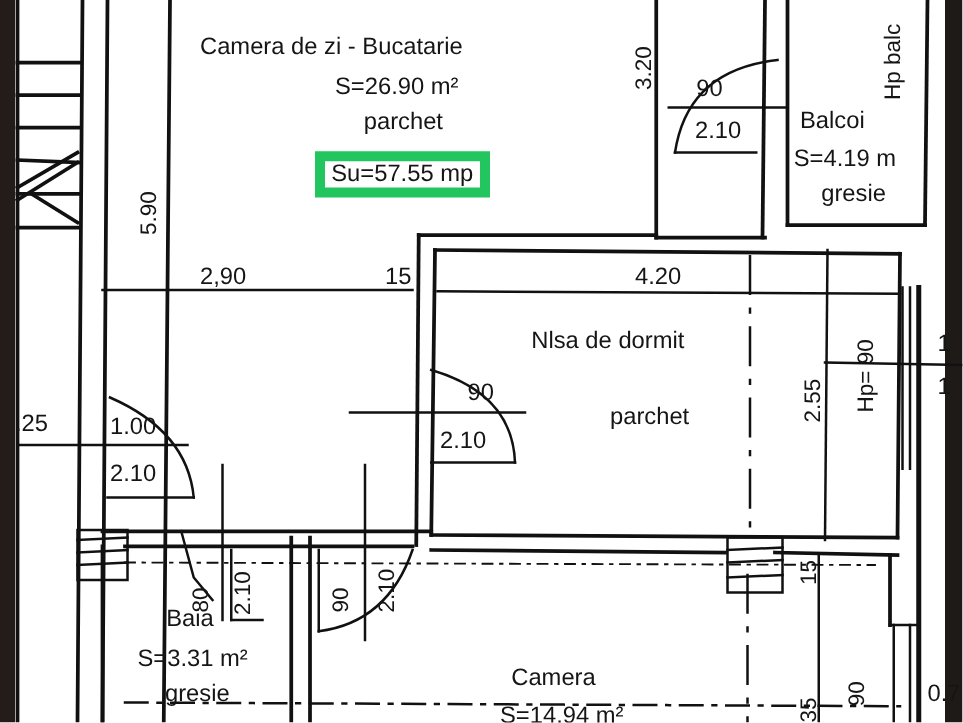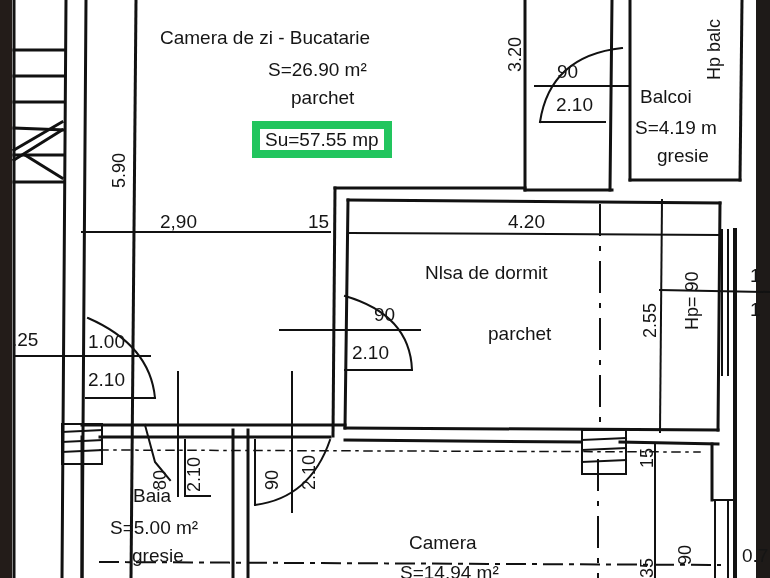--- a/index.html
+++ b/index.html
@@ -125,21 +125,21 @@
 
   <div class="t room-name" style="left:640px;top:87px;">Balcoi</div>
   <div class="t area" style="left:635px;top:118px;">S=4.19 m</div>
   <div class="t floor" style="left:657px;top:146px;">gresie</div>
   <div class="t dim-s rot" style="left:705px;top:80px;">Hp balc</div>
 
   <div class="t room-name" style="left:425px;top:263px;">Nlsa de dormit</div>
   <div class="t floor" style="left:488px;top:324px;">parchet</div>
 
   <div class="t room-name" style="left:133px;top:486px;">Baia</div>
-  <div class="t area" style="left:110px;top:518px;">S=5.00 m²</div>
+  <div class="t area" style="left:110px;top:518px;">S=3.31 m²</div>
   <div class="t floor" style="left:132px;top:546px;">gresie</div>
 
   <div class="t room-name" style="left:409px;top:533px;">Camera</div>
   <div class="t area" style="left:400px;top:563px;">S=14.94 m²</div>
 
   <div class="t dim-s rot" style="left:506px;top:72px;">3.20</div>
   <div class="t dim-s rot" style="left:110px;top:188px;">5.90</div>
   <div class="t dim" style="left:160px;top:212px;">2,90</div>
   <div class="t dim" style="left:308px;top:212px;">15</div>
   <div class="t dim" style="left:508px;top:212px;">4.20</div>

